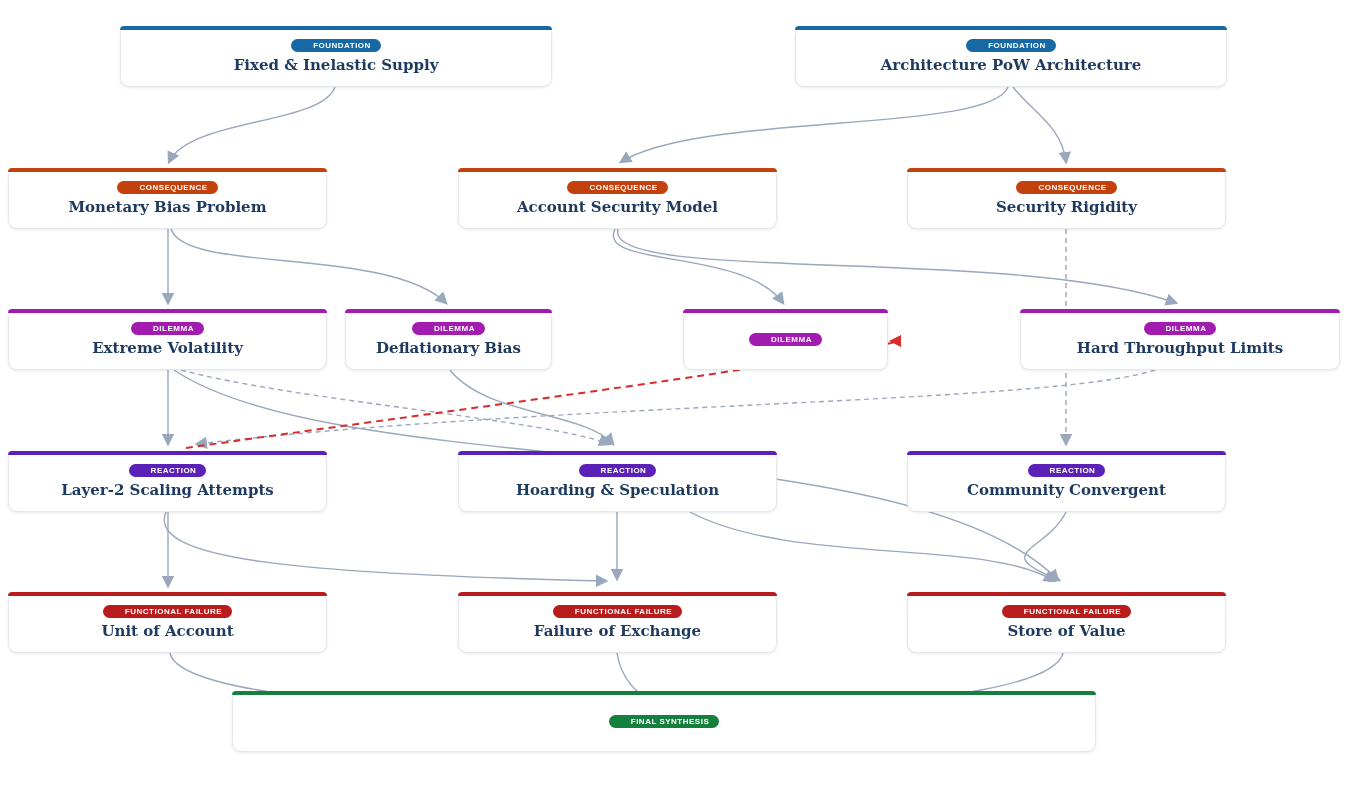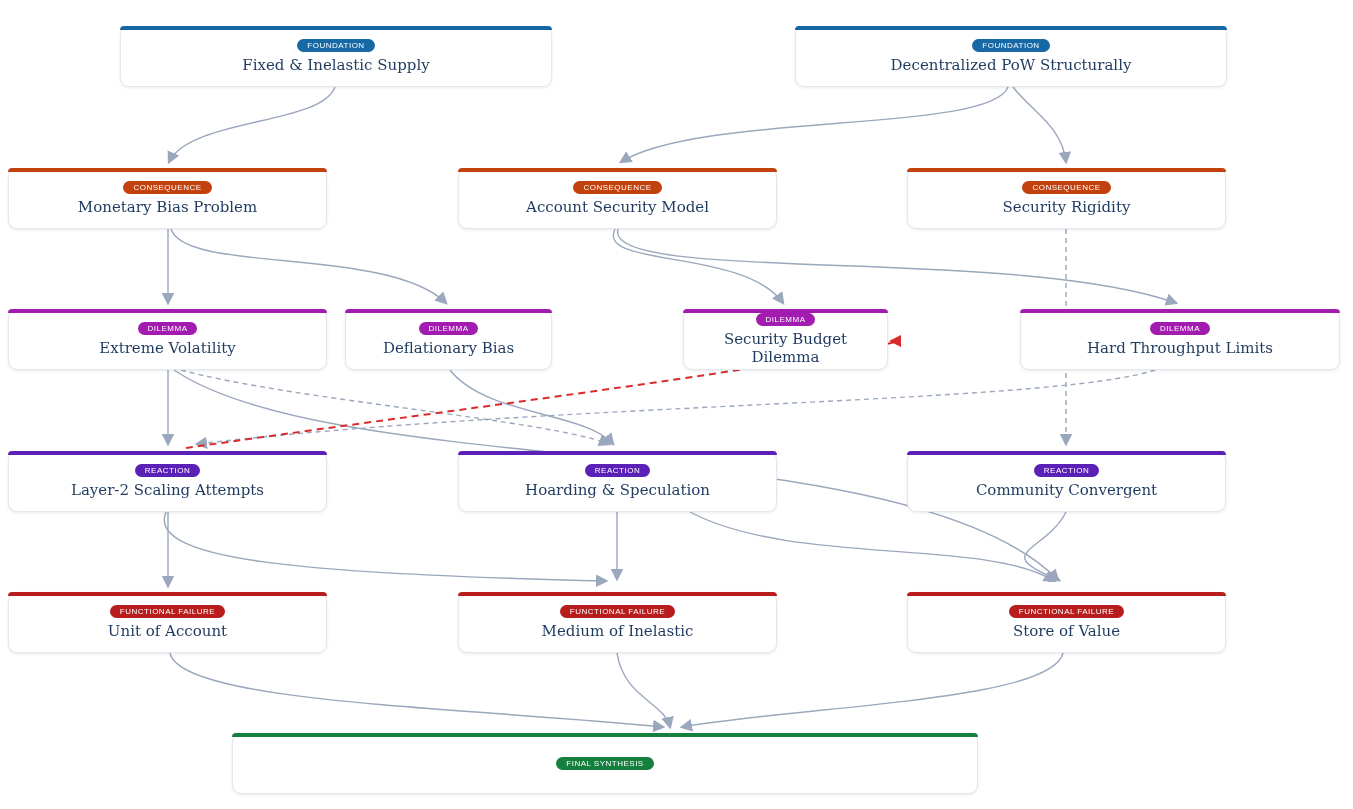--- a/index.html
+++ b/index.html
@@ -26,30 +26,30 @@
     cursor:pointer;
   }
   .node .topbar{
     position:absolute;top:-1px;left:-1px;right:-1px;height:4px;
     border-radius:9px 9px 0 0;
   }
   .badge{
     display:inline-block;
     color:#ffffff;
     font-size:8px;
-    font-weight:400;
+    font-weight:700;
     letter-spacing:0.5px;
-    padding:3px 10px 2px 10px;
+    padding:3px 10px 2px 22px;
     border-radius:999px;
     line-height:1;
     text-transform:uppercase;
   }
   .title{
     font-family:"DejaVu Serif","Liberation Serif",serif;
-    font-weight:400;
+    font-weight:700;
     font-size:15px;
     color:#1e3a5f;
     text-align:center;
     line-height:1.15;
     padding:0 8px;
   }
 </style>
 </head>
 <body>
 
@@ -88,21 +88,21 @@
   </svg>
   <div id="node-layer">
       <div class="node" style="left: 120px; top: 26px; width: 432px; height: 61px;">
         <div class="topbar" style="background: rgb(23, 105, 165);"></div>
         <span class="badge" style="background: rgb(23, 105, 165);">FOUNDATION</span>
         <div class="title">Fixed &amp; Inelastic Supply</div>
       </div>
       <div class="node" style="left: 795px; top: 26px; width: 432px; height: 61px;">
         <div class="topbar" style="background: rgb(23, 105, 165);"></div>
         <span class="badge" style="background: rgb(23, 105, 165);">FOUNDATION</span>
-        <div class="title">Decentralized PoW Structurally</div>
+        <div class="title">Architecture PoW Architecture</div>
       </div>
       <div class="node" style="left: 8px; top: 168px; width: 319px; height: 61px;">
         <div class="topbar" style="background: rgb(194, 65, 12);"></div>
         <span class="badge" style="background: rgb(194, 65, 12);">CONSEQUENCE</span>
         <div class="title">Monetary Bias Problem</div>
       </div>
       <div class="node" style="left: 458px; top: 168px; width: 319px; height: 61px;">
         <div class="topbar" style="background: rgb(194, 65, 12);"></div>
         <span class="badge" style="background: rgb(194, 65, 12);">CONSEQUENCE</span>
         <div class="title">Account Security Model</div>
@@ -118,21 +118,20 @@
         <div class="title">Extreme Volatility</div>
       </div>
       <div class="node" style="left: 345px; top: 309px; width: 207px; height: 61px;">
         <div class="topbar" style="background: rgb(162, 28, 175);"></div>
         <span class="badge" style="background: rgb(162, 28, 175);">DILEMMA</span>
         <div class="title">Deflationary Bias</div>
       </div>
       <div class="node" style="left: 683px; top: 309px; width: 205px; height: 61px;">
         <div class="topbar" style="background: rgb(162, 28, 175);"></div>
         <span class="badge" style="background: rgb(162, 28, 175);">DILEMMA</span>
-        <div class="title">Security Budget Dilemma</div>
       </div>
       <div class="node" style="left: 1020px; top: 309px; width: 320px; height: 61px;">
         <div class="topbar" style="background: rgb(162, 28, 175);"></div>
         <span class="badge" style="background: rgb(162, 28, 175);">DILEMMA</span>
         <div class="title">Hard Throughput Limits</div>
       </div>
       <div class="node" style="left: 8px; top: 451px; width: 319px; height: 61px;">
         <div class="topbar" style="background: rgb(91, 33, 182);"></div>
         <span class="badge" style="background: rgb(91, 33, 182);">REACTION</span>
         <div class="title">Layer-2 Scaling Attempts</div>
@@ -148,25 +147,25 @@
         <div class="title">Community Convergent</div>
       </div>
       <div class="node" style="left: 8px; top: 592px; width: 319px; height: 61px;">
         <div class="topbar" style="background: rgb(185, 28, 28);"></div>
         <span class="badge" style="background: rgb(185, 28, 28);">FUNCTIONAL FAILURE</span>
         <div class="title">Unit of Account</div>
       </div>
       <div class="node" style="left: 458px; top: 592px; width: 319px; height: 61px;">
         <div class="topbar" style="background: rgb(185, 28, 28);"></div>
         <span class="badge" style="background: rgb(185, 28, 28);">FUNCTIONAL FAILURE</span>
-        <div class="title">Medium of Inelastic</div>
+        <div class="title">Failure of Exchange</div>
       </div>
       <div class="node" style="left: 907px; top: 592px; width: 319px; height: 61px;">
         <div class="topbar" style="background: rgb(185, 28, 28);"></div>
         <span class="badge" style="background: rgb(185, 28, 28);">FUNCTIONAL FAILURE</span>
         <div class="title">Store of Value</div>
       </div>
-      <div class="node" style="left: 232px; top: 733px; width: 746px; height: 61px;">
+      <div class="node" style="left: 232px; top: 691px; width: 864px; height: 61px;">
         <div class="topbar" style="background: rgb(21, 128, 61);"></div>
         <span class="badge" style="background: rgb(21, 128, 61);">FINAL SYNTHESIS</span>
       </div>
     </div>
 </div>
 
 </body></html>

